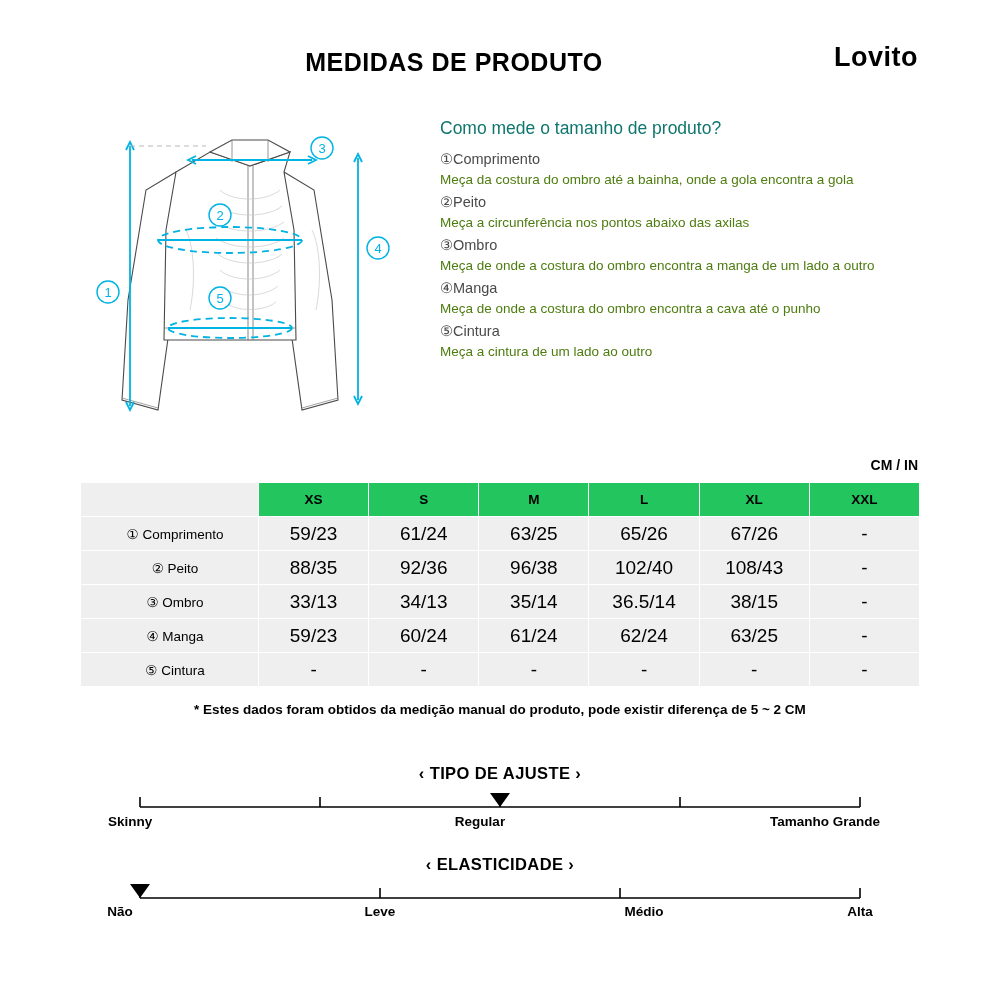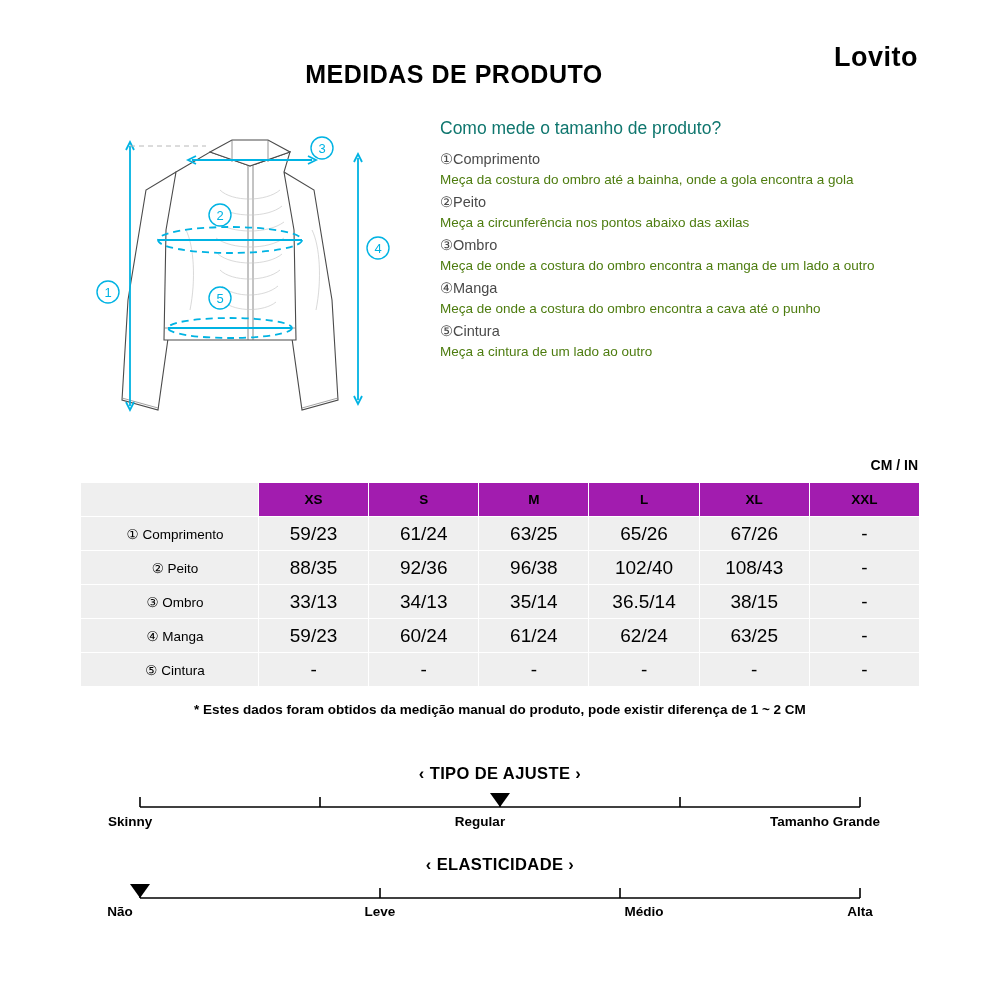--- a/index.html
+++ b/index.html
@@ -17,21 +17,21 @@
   }
   .page {
     position: relative;
     width: 1000px;
     height: 1000px;
   }
 
   
   .title {
     position: absolute;
-    top: 60px;
+    top: 48px;
     left: 0;
     width: 908px;
     text-align: center;
     font-size: 25px;
     font-weight: bold;
     letter-spacing: 0.5px;
   }
   .brand {
     position: absolute;
     top: 42px;
@@ -108,21 +108,21 @@
   }
   .size-table td.rowhead {
     text-align: center;
     padding-left: 12px;
     font-size: 13.5px;
     background: #efefef;
   }
   .size-table th.colhead {
     font-weight: bold;
     font-size: 13.5px;
-    background: #a21caf;
+    background: #22c55e;
   }
 
   
   .note {
     position: absolute;
     top: 702px;
     left: 0;
     width: 1000px;
     text-align: center;
     font-size: 13.5px;
@@ -328,21 +328,21 @@
         <td>-</td>
         <td>-</td>
         <td>-</td>
         <td>-</td>
         <td>-</td>
         <td>-</td>
       </tr>
     </tbody>
   </table>
 
-  <div class="note">* Estes dados foram obtidos da medição manual do produto, pode existir diferença de 1 ~ 2 CM</div>
+  <div class="note">* Estes dados foram obtidos da medição manual do produto, pode existir diferença de 5 ~ 2 CM</div>
 
   <div class="scale-title" id="fit-title">‹ TIPO DE AJUSTE ›</div>
   <div class="scale-svg" id="fit-svg">
     <svg width="760" height="40" viewBox="0 0 760 40" xmlns="http://www.w3.org/2000/svg">
       <line x1="20" y1="22" x2="740" y2="22" stroke="#000" stroke-width="1.6"></line>
       <line x1="20" y1="12" x2="20" y2="22" stroke="#000" stroke-width="1.6"></line>
       <line x1="200" y1="12" x2="200" y2="22" stroke="#000" stroke-width="1.6"></line>
       <line x1="380" y1="12" x2="380" y2="22" stroke="#000" stroke-width="1.6"></line>
       <line x1="560" y1="12" x2="560" y2="22" stroke="#000" stroke-width="1.6"></line>
       <line x1="740" y1="12" x2="740" y2="22" stroke="#000" stroke-width="1.6"></line>

